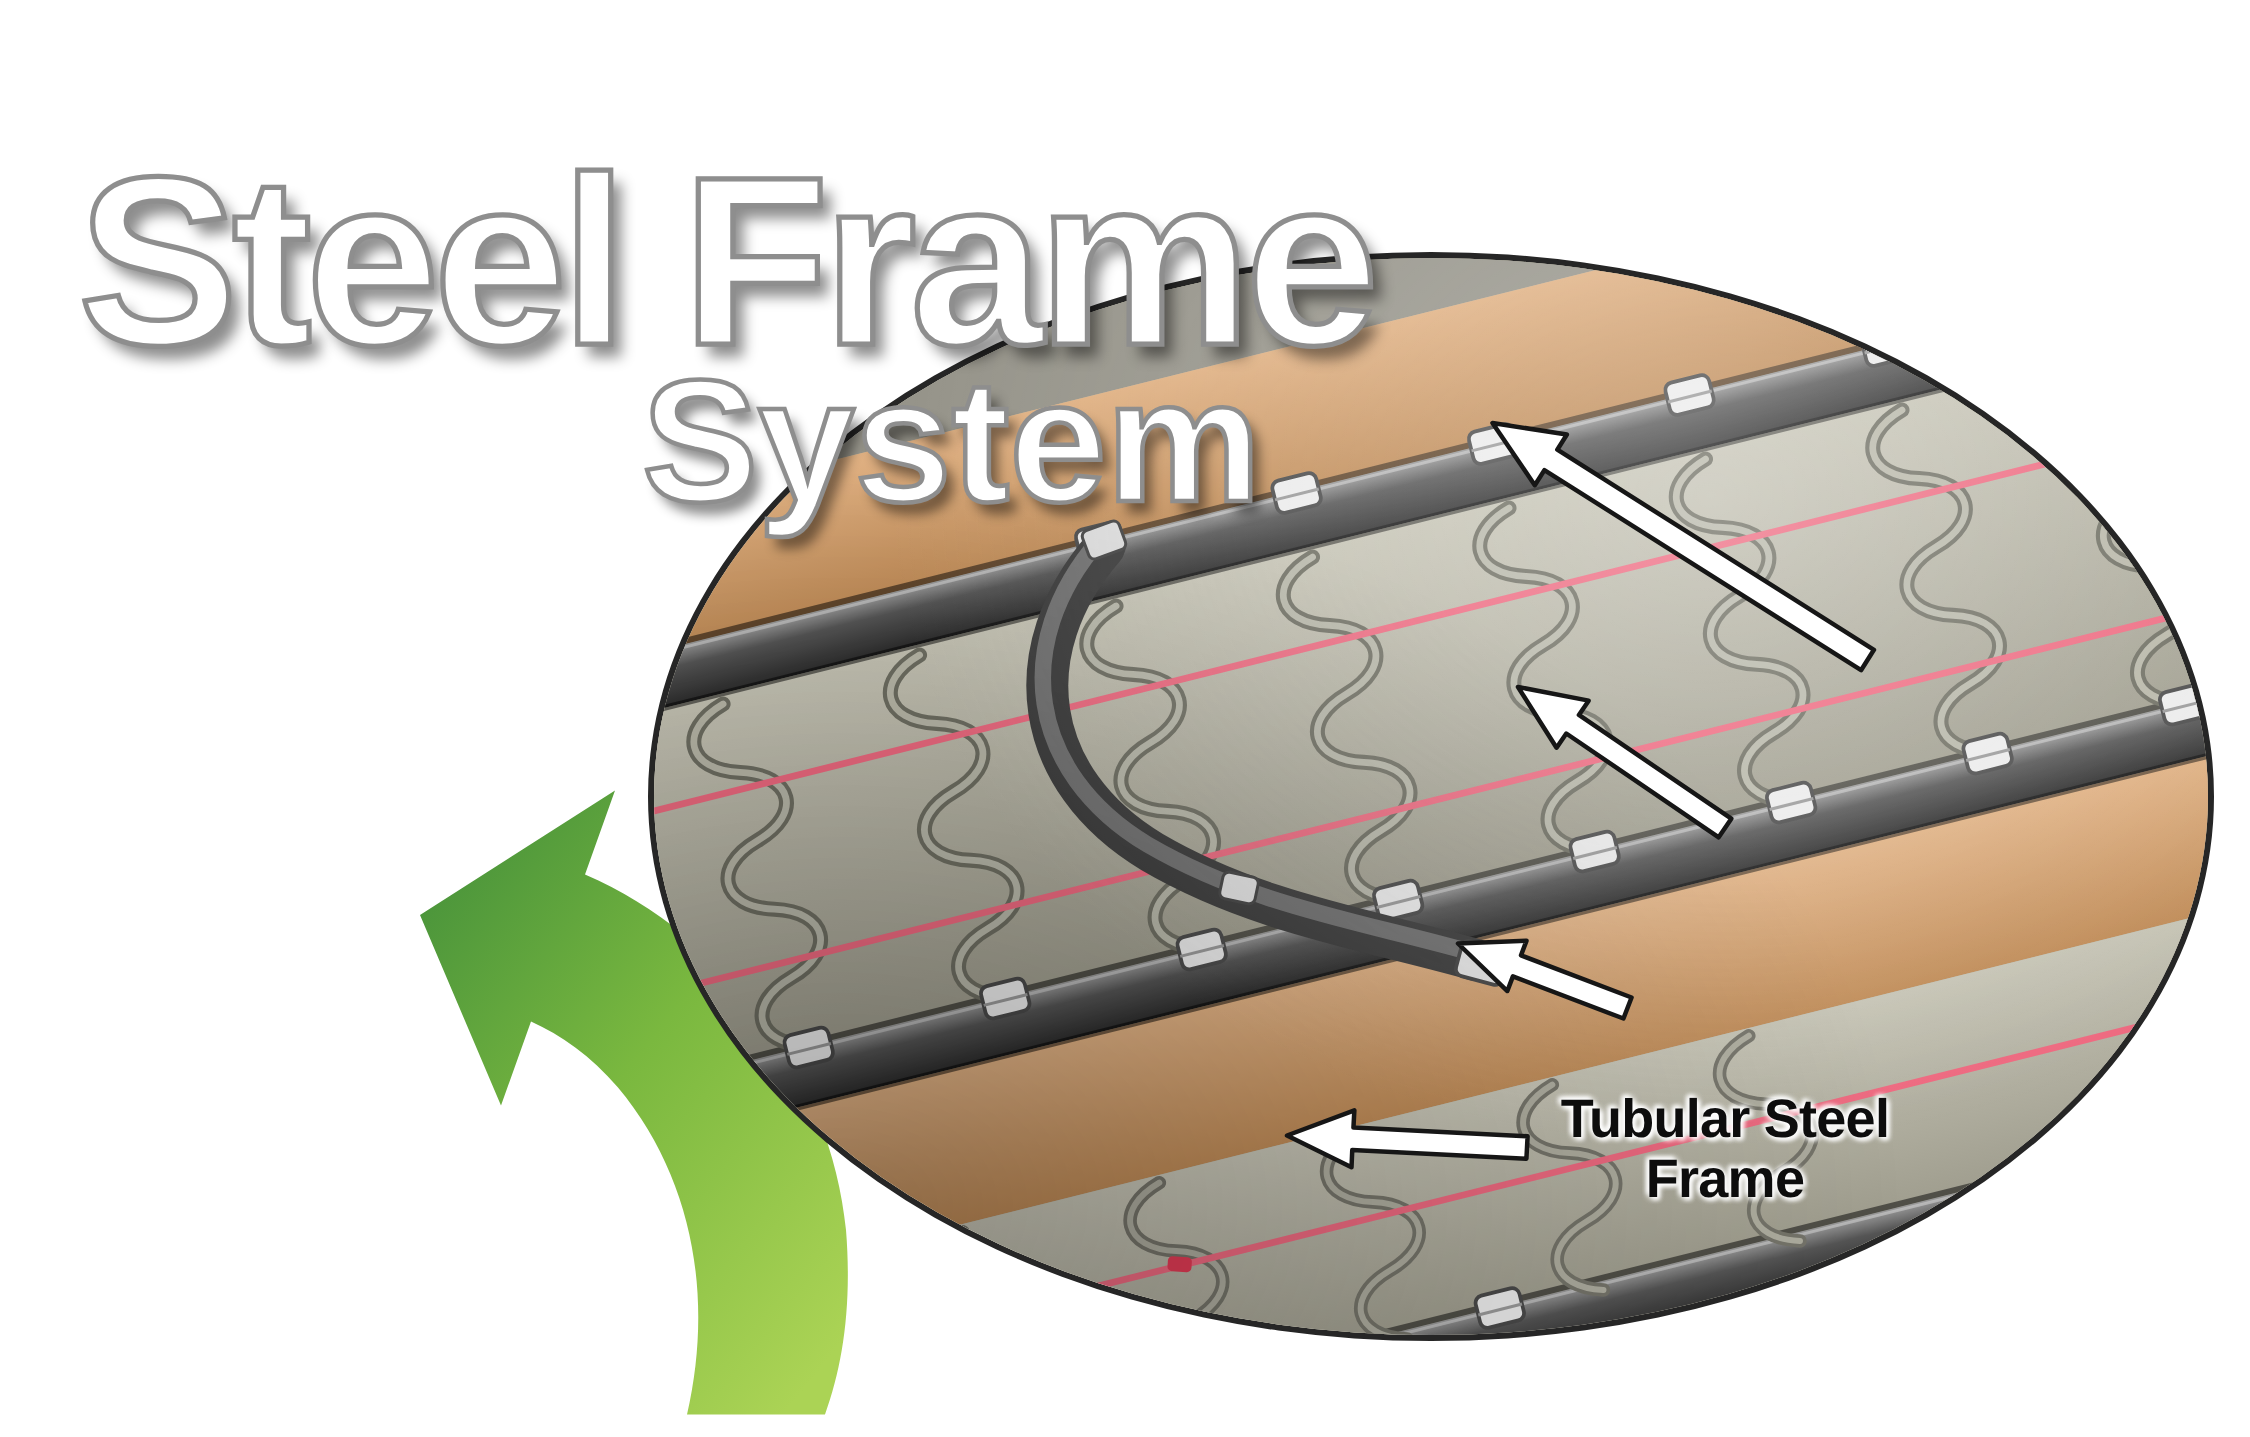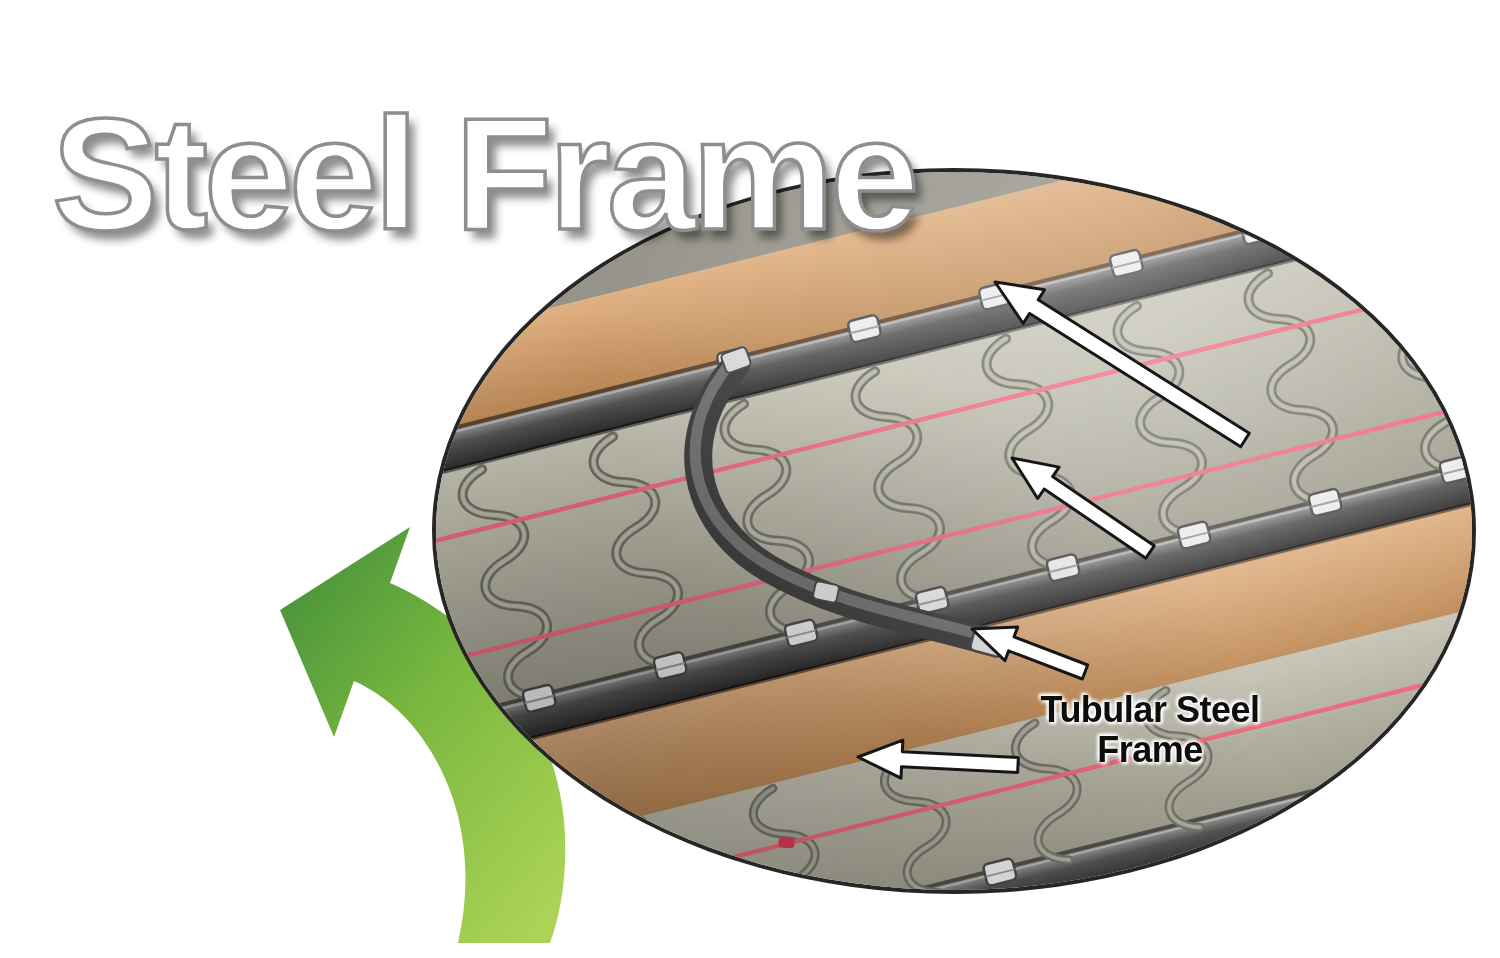--- a/index.html
+++ b/index.html
@@ -55,28 +55,29 @@
   .overlay-arrows { position:absolute; left:0; top:0; width:1500px; height:958px; z-index:30; pointer-events:none; }
   .callout {
     position:absolute; z-index:31; text-align:center;
     font-weight:bold; font-size:36px; line-height:1.12; letter-spacing:-0.5px;
     color:var(--label-ink,#0d0d0d); white-space:pre-line;
     text-shadow:0 0 5px #fff, 0 0 5px #fff, 2px 2px 3px rgba(255,255,255,.95), -2px -2px 3px rgba(255,255,255,.95);
   }
   .co-insulated  { left:1150px; top:390px; width:310px; }
   .co-gauge      { left:1120px; top:516px; width:360px; }
   .co-stretchers { left:1080px; top:644px; width:340px; }
-  .co-tubular    { left:1010px; top:690px; width:280px; }
+  .co-tubular    { left:1010px; top:726px; width:280px; }
 </style>
 </head>
 <body>
 
 <div class="stage">
 
   <div class="headline-main">Steel Frame</div>
+  <div class="headline-sub">System</div>
 
   <svg class="green-arrow" viewBox="0 0 340 430" aria-hidden="true">
     <defs>
       <linearGradient id="ggrad" x1="0" y1="0" x2="0.85" y2="1">
         <stop offset="0" style="stop-color:var(--arrow-green-dark,#3f8c3a)"></stop>
         <stop offset="0.5" style="stop-color:var(--arrow-green-mid,#7ab83f)"></stop>
         <stop offset="1" style="stop-color:var(--arrow-green-light,#abd355)"></stop>
       </linearGradient>
     </defs>
     <path d="M18 95 L148 12 L128 68 C225 110 292 205 302 305 C306 355 300 395 288 428 L196 428 C214 350 200 270 150 210 C132 189 112 175 92 166 L72 222 Z" fill="url(#ggrad)"></path>

